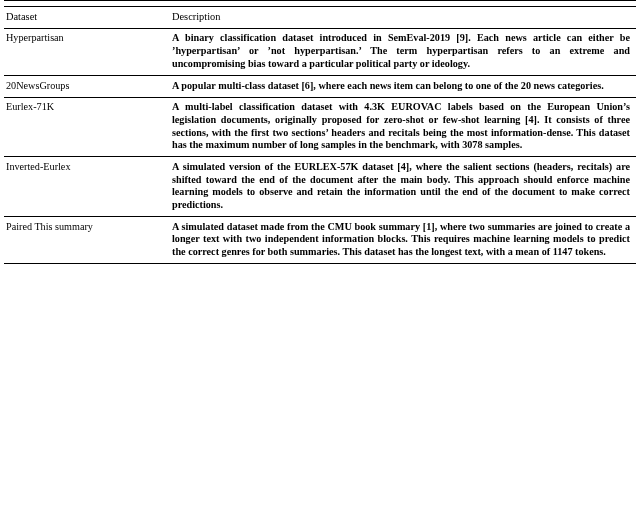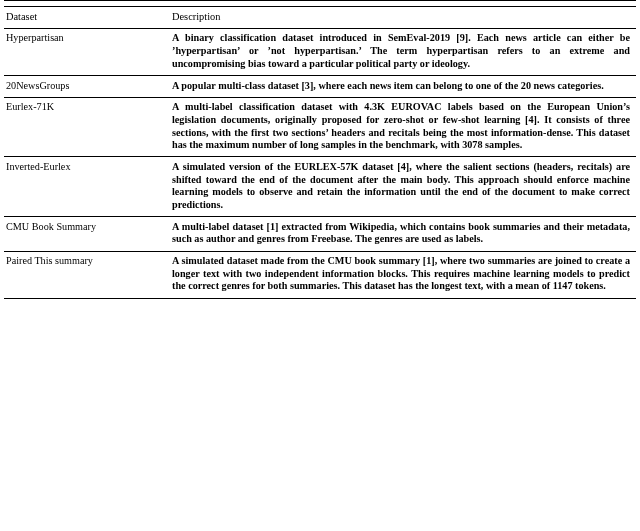--- a/index.html
+++ b/index.html
@@ -83,33 +83,29 @@
         <th>Description</th>
       </tr>
     </thead>
     <tbody>
       <tr>
         <td class="name">Hyperpartisan</td>
         <td class="desc">A binary classification dataset introduced in SemEval-2019 [9]. Each news article can either be ’hyperpartisan’ or ’not hyperpartisan.’ The term hyperpartisan refers to an extreme and uncompromising bias toward a particular political party or ideology.</td>
       </tr>
       <tr>
         <td class="name">20NewsGroups</td>
-        <td class="desc">A popular multi-class dataset [3], where each news item can belong to one of the 20 news categories.</td>
+        <td class="desc">A popular multi-class dataset [6], where each news item can belong to one of the 20 news categories.</td>
       </tr>
       <tr>
         <td class="name">Eurlex-71K</td>
         <td class="desc">A multi-label classification dataset with 4.3K EUROVAC labels based on the European Union’s legislation documents, originally proposed for zero-shot or few-shot learning [4]. It consists of three sections, with the first two sections’ headers and recitals being the most information-dense. This dataset has the maximum number of long samples in the benchmark, with 3078 samples.</td>
       </tr>
       <tr>
         <td class="name">Inverted-Eurlex</td>
         <td class="desc">A simulated version of the EURLEX-57K dataset [4], where the salient sections (headers, recitals) are shifted toward the end of the document after the main body. This approach should enforce machine learning models to observe and retain the information until the end of the document to make correct predictions.</td>
       </tr>
       <tr>
-        <td class="name">CMU Book Summary</td>
-        <td class="desc">A multi-label dataset [1] extracted from Wikipedia, which contains book summaries and their metadata, such as author and genres from Freebase. The genres are used as labels.</td>
-      </tr>
-      <tr>
         <td class="name">Paired This summary</td>
         <td class="desc">A simulated dataset made from the CMU book summary [1], where two summaries are joined to create a longer text with two independent information blocks. This requires machine learning models to predict the correct genres for both summaries. This dataset has the longest text, with a mean of 1147 tokens.</td>
       </tr>
     </tbody>
   </table>
 </div>
 
 </body></html>

